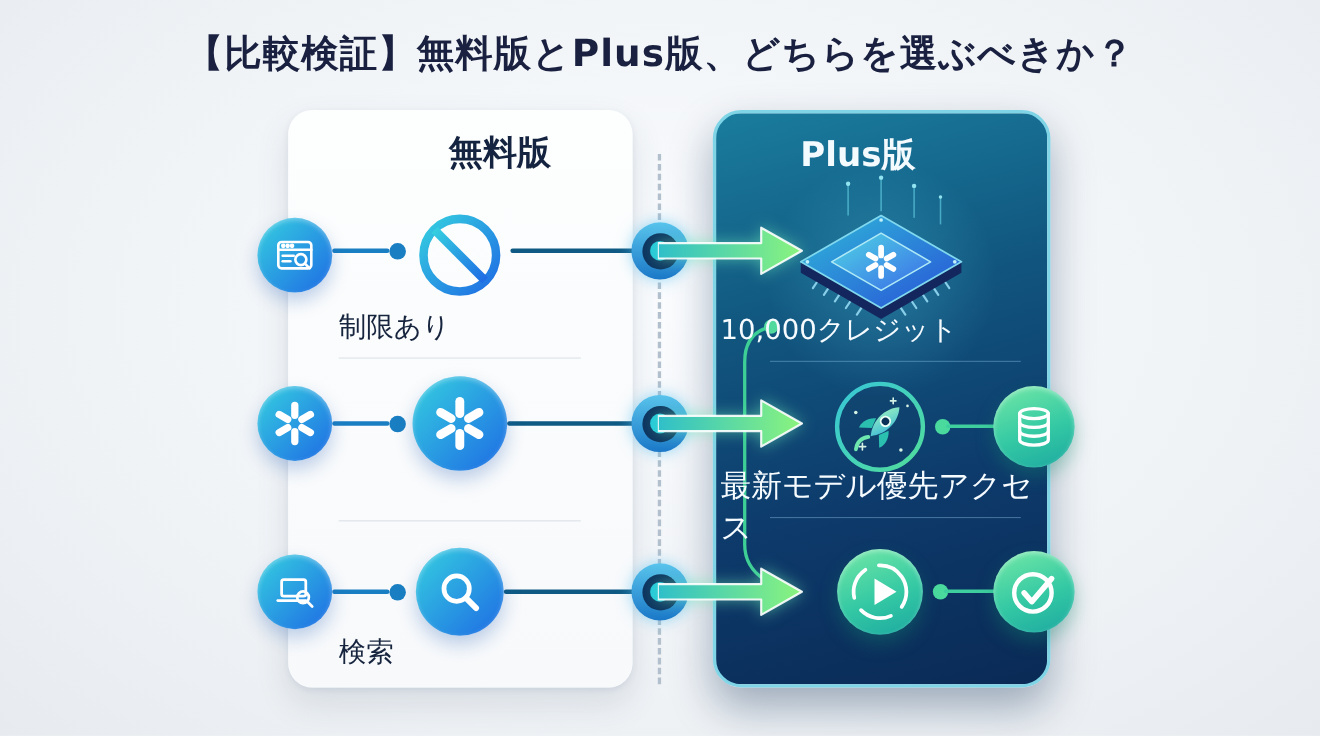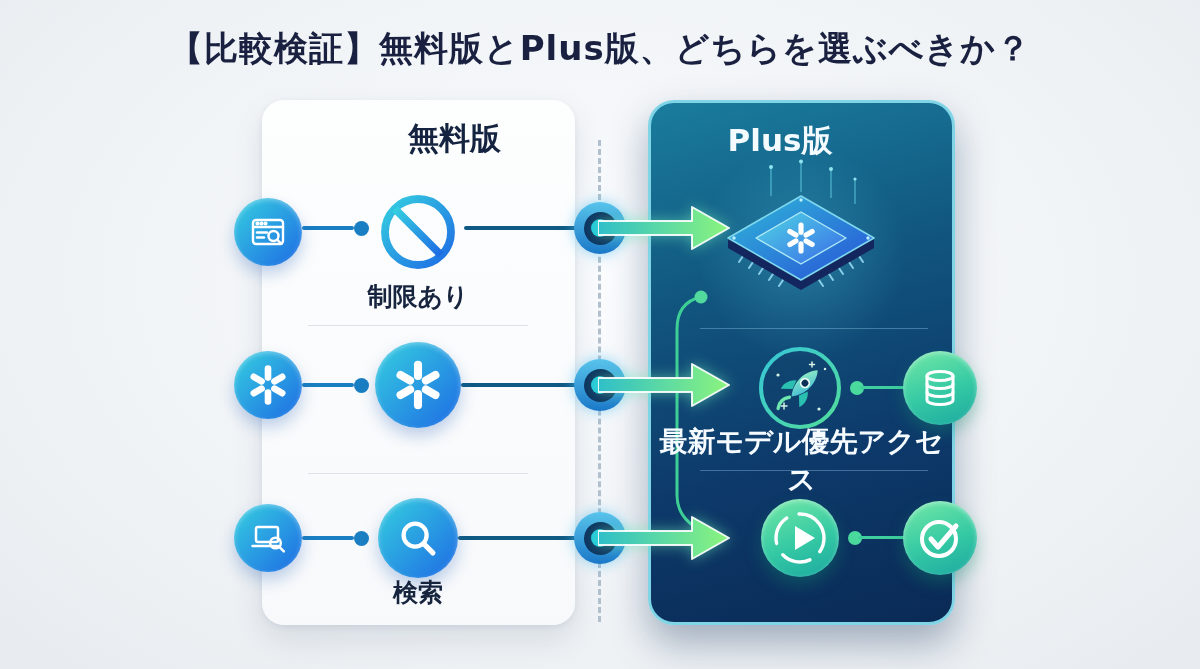--- a/index.html
+++ b/index.html
@@ -67,21 +67,21 @@
     display:flex; align-items:center; justify-content:center;
     box-shadow:0 0 14px rgba(80,190,240,0.6); z-index:6; }
   .node .mid { width:33px; height:33px; border-radius:50%; background:#0d3560;
     display:flex; align-items:center; justify-content:center; }
   .node .core { width:18px; height:18px; border-radius:50%; background:#22c8dc; }
   .arrow-svg { position:absolute; z-index:7; filter:drop-shadow(0 0 7px rgba(110,235,180,0.55)); }
   
   .div-left  { position:absolute; height:1px; background:#dde2e8; width:220px; left:308px; z-index:4; }
   .div-right { position:absolute; height:1px; background:rgba(150,205,240,0.38); width:228px; left:700px; z-index:4; }
   
-  .row-label { position:absolute; text-align:center; font-weight:700; z-index:5; }
+  .row-label { position:absolute; text-align:left; font-weight:400; z-index:5; }
   .lbl-dark  { color:#16243e; font-size:25px; }
   .lbl-light { color:#f5fbff; font-size:25px; }
   .lbl-left  { left:308px; width:220px; }
   .lbl-right { left:655px; width:293px; }
   svg { display:block; }
 </style>
 </head>
 <body>
 
 <svg width="0" height="0" style="position:absolute" aria-hidden="true">
@@ -228,20 +228,21 @@
     <circle cx="106" cy="42" r="1.7" fill="#bff0fa"></circle>
       <circle cx="173" cy="80" r="1.7" fill="#bff0fa"></circle>
       <circle cx="39" cy="80" r="1.7" fill="#bff0fa"></circle>
   </svg>
 
   <svg style="position:absolute; left:665px; top:285px; z-index:4;" width="70" height="260" viewBox="0 0 70 260" fill="none">
     <path d="M36,12 C18,16 12,28 12,44 L12,210 C12,228 22,240 42,248" stroke="#3ecf96" stroke-width="3"></path>
     <circle cx="36" cy="12" r="6.5" fill="#52da9e"></circle>
   </svg>
 
+  <div class="row-label lbl-light lbl-right" style="top:283px;">10,000クレジット</div>
   <div class="div-right" style="top:328px;"></div>
 
   <svg style="position:absolute; left:756px; top:344px; z-index:5;" width="88" height="88" viewBox="-44 -44 88 88">
     <circle cx="0" cy="0" r="39" fill="rgba(20,60,100,0.25)" stroke="url(#gRing)" stroke-width="4"></circle>
     <g fill="#d5f2e4">
       <circle cx="-22" cy="-13" r="1.6"></circle>
         <circle cx="19" cy="21" r="1.6"></circle>
         <circle cx="25" cy="-19" r="1.2"></circle>
     </g>
     <g stroke="#d5f2e4" stroke-width="1.5" stroke-linecap="round">

